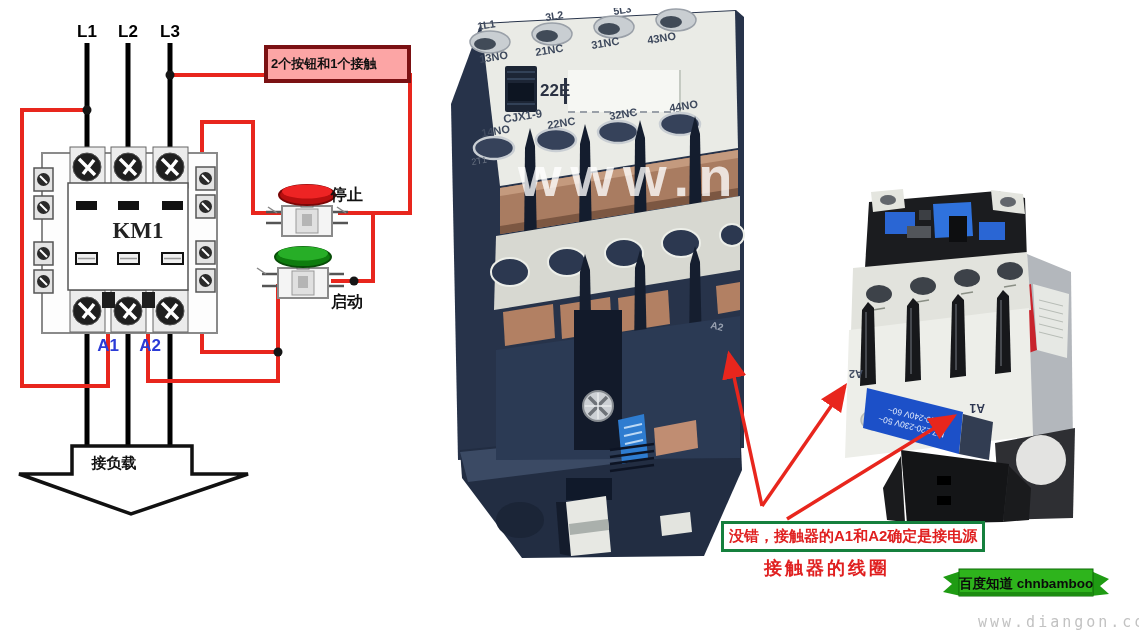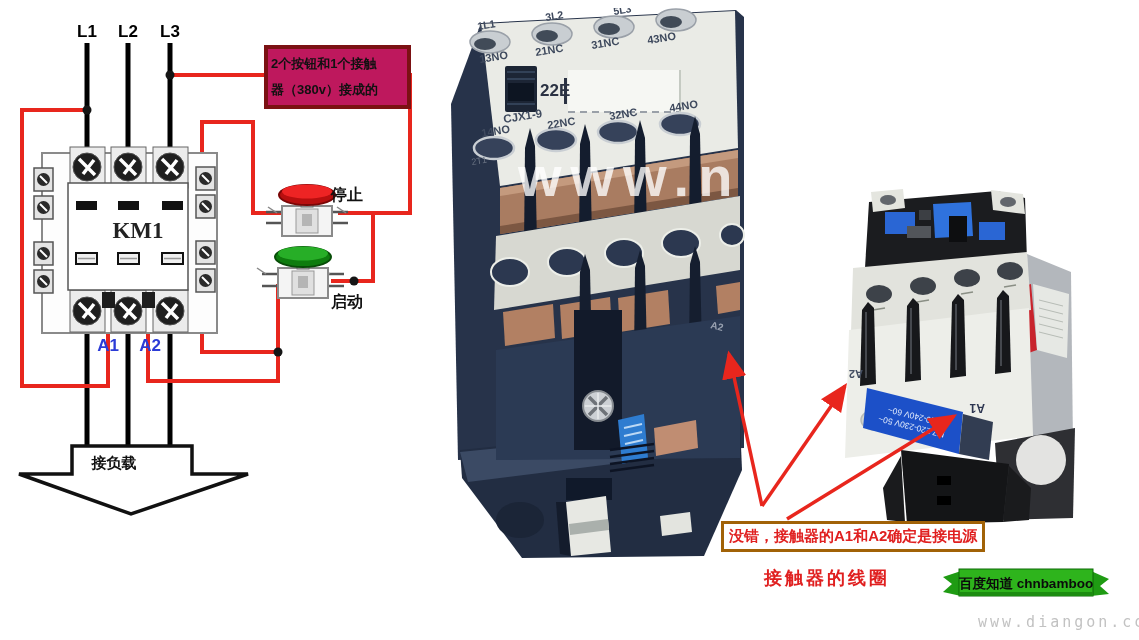--- a/index.html
+++ b/index.html
@@ -1,23 +1,23 @@
 <!DOCTYPE html>
 <html><head>
 <meta charset="utf-8">
 <style>
   html,body{margin:0;padding:0;background:#fff;}
   #stage{position:relative;width:1139px;height:640px;background:#fff;overflow:hidden;
          font-family:"Liberation Sans",sans-serif;}
   .abs{position:absolute;}
-  #note-box{left:264px;top:45px;width:133px;border:4px solid #7b1113;background:#be185d;
+  #note-box{left:264px;top:45px;width:133px;border:4px solid #7b1113;background:#fca5a5;
             padding:2px 3px;font-size:13px;font-weight:bold;color:#111;line-height:26px;}
-  #callout-box{left:721px;top:521px;border:3px solid #a16207;background:#fff;color:#e02020;
+  #callout-box{left:721px;top:521px;border:3px solid #15803d;background:#fff;color:#e02020;
                font-size:15px;font-weight:bold;padding:3px 5px;white-space:nowrap;}
-  #coil-caption{left:764px;top:556px;color:#e02020;font-size:18px;font-weight:bold;letter-spacing:3px;margin-top:10px;}
+  #coil-caption{left:764px;top:556px;color:#e02020;font-size:18px;font-weight:bold;letter-spacing:3px;}
   #site-credit{left:978px;top:613px;color:#c2c2c2;font-size:15px;letter-spacing:3px;
                font-family:"DejaVu Sans Mono",monospace;}
   svg text{font-family:"Liberation Sans",sans-serif;}
   .km1-label{font-family:"Liberation Serif",serif;}
 </style>
 </head>
 <body>
 
 <div id="stage">
 
@@ -177,21 +177,20 @@
       <ellipse cx="303" cy="253.5" rx="25" ry="7" fill="#27ae27"></ellipse>
     </g>
     <text x="331" y="307" font-size="16" font-weight="bold" fill="#111">启动</text>
 
     <polygon points="72,446 192,446 192,474 248,474 131,514 19,474 72,474" fill="#fff" stroke="#111" stroke-width="3.5"></polygon>
     <text x="114" y="468" text-anchor="middle" font-size="15" font-weight="bold" fill="#111">接负载</text>
   </svg>
 
   <div id="note-box" class="abs">
     <div>2个按钮和1个接触</div>
-    <div>器（380v）接成的</div>
   </div>
 
   <svg class="abs" style="left:448px;top:8px;" width="297" height="552" viewBox="0 0 297 552">
 
     <polygon points="3,96 33,15 288,2 296,9 296,440 10,452" fill="#27334a"></polygon>
     <polygon points="12,442 292,414 294,462 256,548 74,550 14,470" fill="#222d42"></polygon>
     <polygon points="12,444 290,416 292,440 20,474" fill="#3b4a64"></polygon>
 
     <polygon points="33,16 287,3 290,140 52,178" fill="#eaebe6"></polygon>
 

